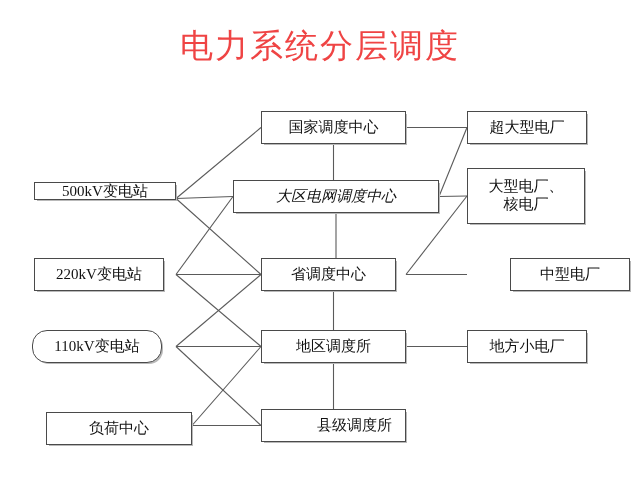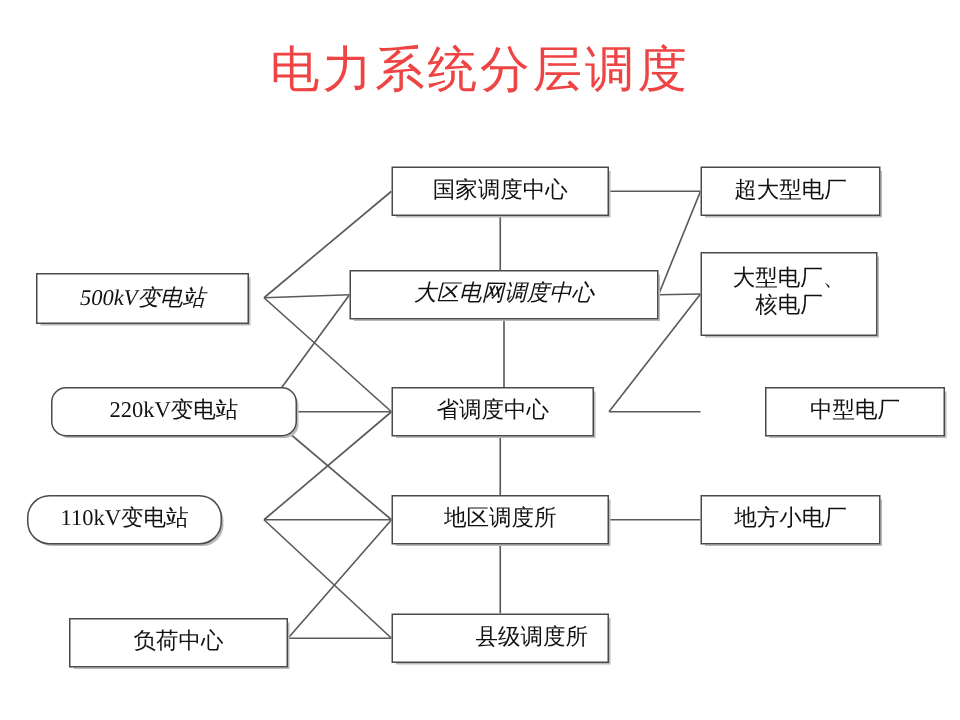--- a/index.html
+++ b/index.html
@@ -49,23 +49,23 @@
       <line x1="333.5" y1="291" x2="333.5" y2="330" stroke="#5a5a5a" stroke-width="1.1"></line>
       <line x1="333.5" y1="363" x2="333.5" y2="409" stroke="#5a5a5a" stroke-width="1.1"></line>
       <line x1="406" y1="127.5" x2="467" y2="127.5" stroke="#5a5a5a" stroke-width="1.1"></line>
       <line x1="439" y1="196.5" x2="467" y2="127.5" stroke="#5a5a5a" stroke-width="1.1"></line>
       <line x1="439" y1="196.5" x2="467" y2="196" stroke="#5a5a5a" stroke-width="1.1"></line>
       <line x1="406" y1="274.5" x2="467" y2="196" stroke="#5a5a5a" stroke-width="1.1"></line>
       <line x1="406" y1="274.5" x2="467" y2="274.5" stroke="#5a5a5a" stroke-width="1.1"></line>
       <line x1="406" y1="346.5" x2="467" y2="346.5" stroke="#5a5a5a" stroke-width="1.1"></line>
     </svg>
 
-<div class="node" style="left: 24px; top: 182px; width: 142px; height: 34px; font-style: italic;">500kV变电站</div>
-    <div class="node" style="left: 34px; top: 258px; width: 164px; height: 33px; border-radius: 10px;">220kV变电站</div>
-    <div class="node" style="left: 18px; top: 330px; width: 130px; height: 33px; border-radius: 15px;">110kV变电站</div>
+<div class="node" style="left: 34px; top: 182px; width: 142px; height: 18px;">500kV变电站</div>
+    <div class="node" style="left: 34px; top: 258px; width: 130px; height: 33px;">220kV变电站</div>
+    <div class="node" style="left: 32px; top: 330px; width: 130px; height: 33px; border-radius: 15px;">110kV变电站</div>
     <div class="node" style="left: 46px; top: 412px; width: 146px; height: 33px;">负荷中心</div>
     <div class="node" style="left: 261px; top: 111px; width: 145px; height: 33px;">国家调度中心</div>
     <div class="node" style="left: 233px; top: 180px; width: 206px; height: 33px; font-style: italic;">大区电网调度中心</div>
     <div class="node" style="left: 261px; top: 258px; width: 135px; height: 33px;">省调度中心</div>
     <div class="node" style="left: 261px; top: 330px; width: 145px; height: 33px;">地区调度所</div>
     <div class="node" style="left: 261px; top: 409px; width: 145px; height: 33px; padding-left: 42px;">县级调度所</div>
     <div class="node" style="left: 467px; top: 111px; width: 120px; height: 33px;">超大型电厂</div>
     <div class="node two-line" style="left: 467px; top: 168px; width: 118px; height: 56px;">大型电厂、
 核电厂</div>
     <div class="node" style="left: 467px; top: 258px; width: 120px; height: 33px; margin-left: 43px;">中型电厂</div>

